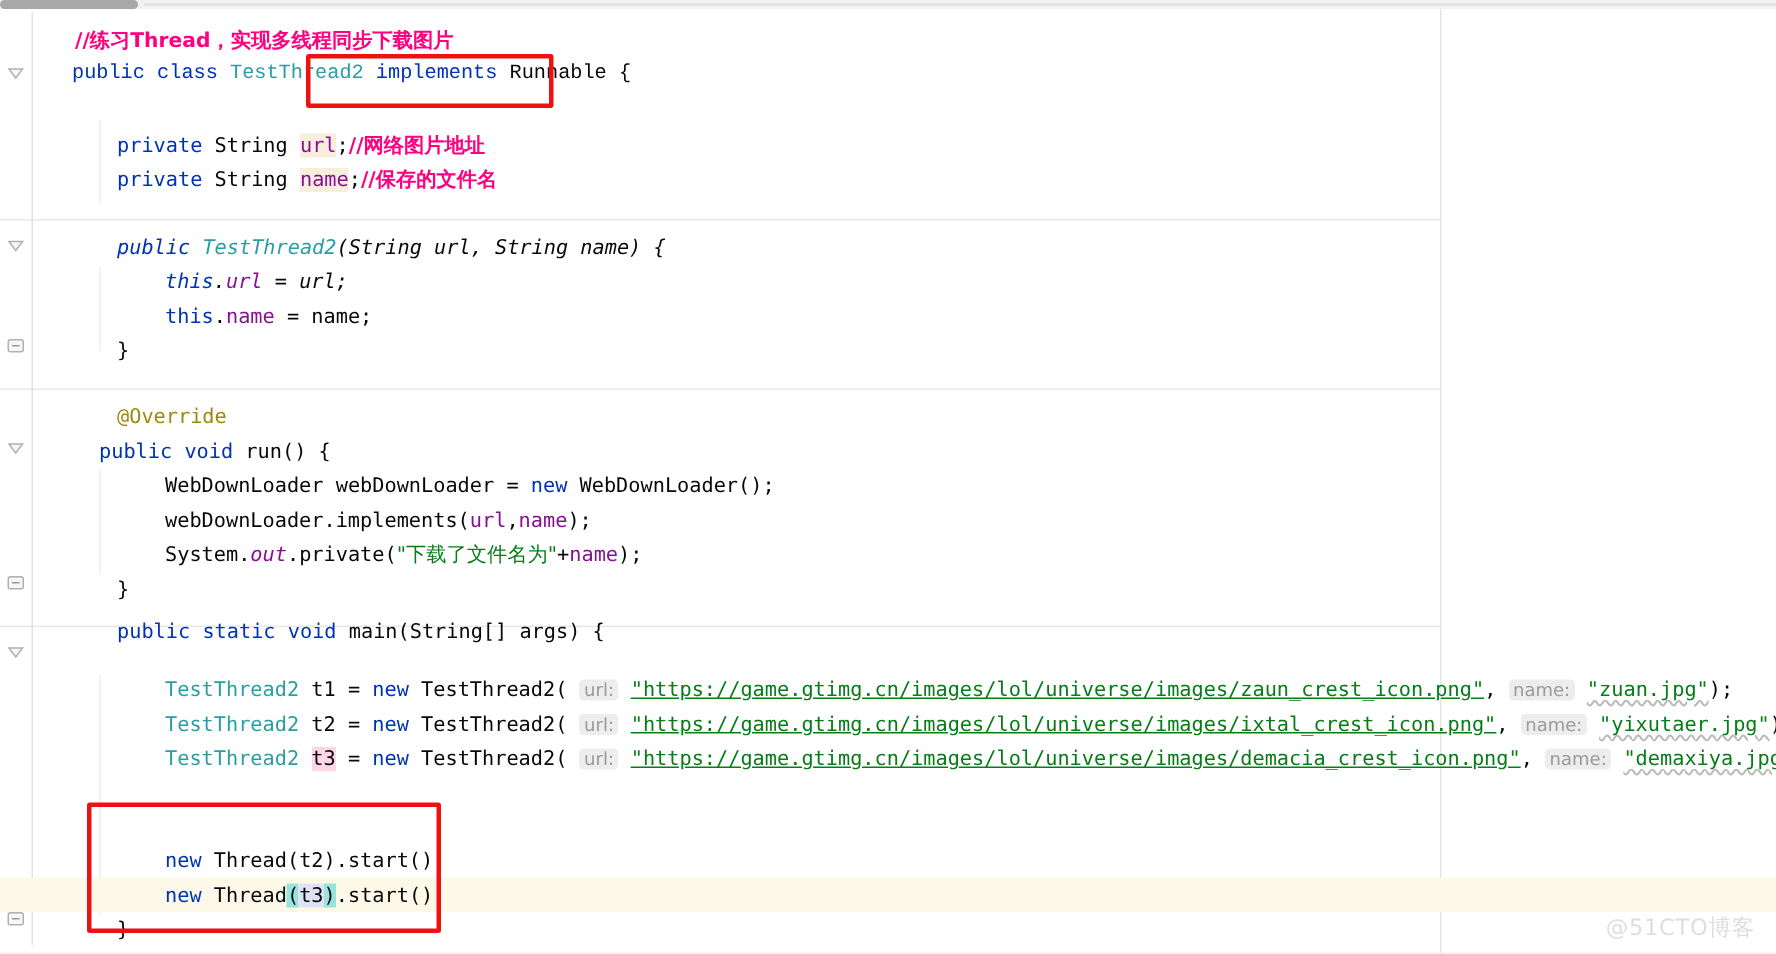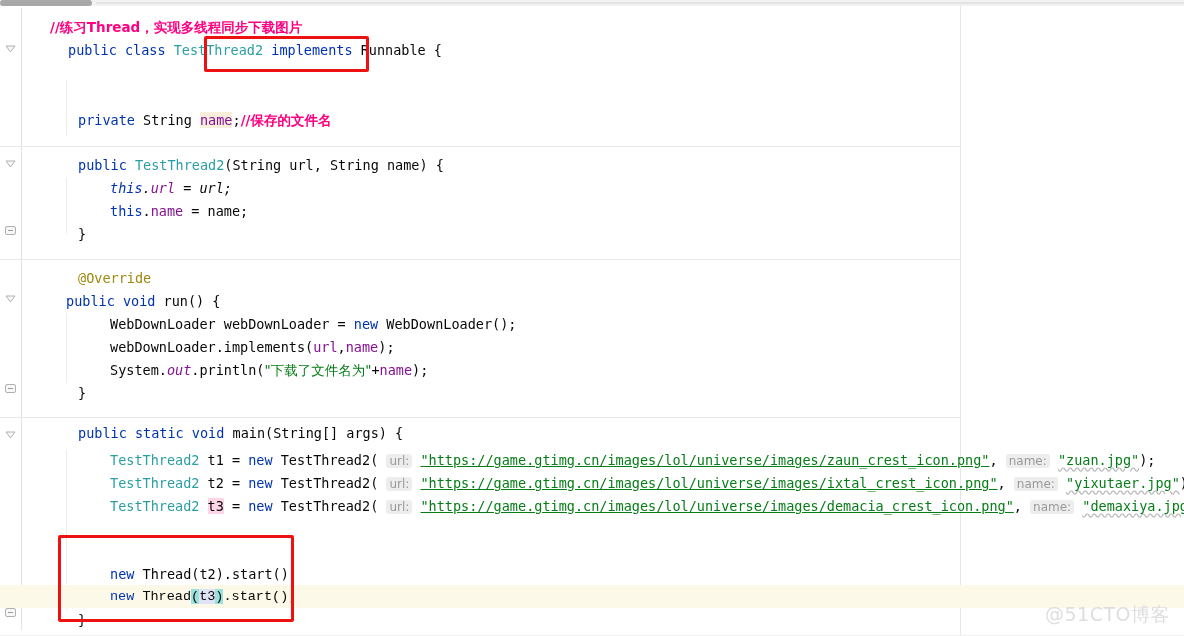--- a/index.html
+++ b/index.html
@@ -111,21 +111,21 @@
     position:absolute;
     border:3px solid #ee1111;
     border-radius:2px;
     background:transparent;
     pointer-events:none;
   }
   
   .watermark{
     position:absolute;right:14px;bottom:8px;
     color:#dedede;
-    font-size:19px;
+    font-size:15px;
     font-family:"DejaVu Sans","Liberation Sans",sans-serif;
     letter-spacing:0.5px;
   }
   .bottom-edge{
     position:absolute;left:0;bottom:0;width:1184px;height:1px;background:#f0f0f0;
   }
 </style>
 </head>
 <body>
 
@@ -189,29 +189,30 @@
   <div class="indent-guide" style="left:66px;top:450px;height:160px;"></div>
 
   <div class="cur-line" style="top:585px;"></div>
 
   <div class="code">
 
     
     <div class="ln" style="top:16px;left:10px;"><span class="cmt-cn">//练习Thread，实现多线程同步下载图片</span></div>
 
     
-    <div class="ln" style="top:39px;left:28px;"><span class="kw">public</span><span class="plain"> </span><span class="kw">class</span><span class="plain"> </span><span class="cls">TestThread2</span><span class="plain"> </span><span class="kw">implements</span><span class="plain"> </span><span class="plain">Runnable</span><span class="plain"> </span><span class="punc">{</span></div>
-
-    
+    <div class="ln" style="top:39px;left:8px;font-family:Liberation Mono, monospace;"><span class="kw">public</span><span class="plain"> </span><span class="kw">class</span><span class="plain"> </span><span class="cls">TestThread2</span><span class="plain"> </span><span class="kw">implements</span><span class="plain"> </span><span class="plain">Runnable</span><span class="plain"> </span><span class="punc">{</span></div>
+
+    
+    <div class="ln" style="top:86px;left:38px;"><span class="kw">private</span><span class="plain"> </span><span class="plain">String</span><span class="plain"> </span><span class="fld hl-field">url</span><span class="punc">;</span><span class="cmt-cn">//网络图片地址</span></div>
 
     
     <div class="ln" style="top:109px;left:38px;"><span class="kw">private</span><span class="plain"> </span><span class="plain">String</span><span class="plain"> </span><span class="fld hl-field">name</span><span class="punc">;</span><span class="cmt-cn">//保存的文件名</span></div>
 
     
-    <div class="ln" style="top:154px;left:38px;"><span class="kw">public</span><span class="plain"> </span><span class="cls">TestThread2</span><span class="plain">(String url, String name) {</span></div>
+    <div class="ln" style="top:154px;left:38px;font-style:italic;"><span class="kw">public</span><span class="plain"> </span><span class="cls">TestThread2</span><span class="plain">(String url, String name) {</span></div>
 
     
     <div class="ln" style="top:177px;left:70px;font-style:italic;"><span class="kw">this</span><span class="punc">.</span><span class="fld">url</span><span class="plain"> = url;</span></div>
 
     
     <div class="ln" style="top:200px;left:70px;"><span class="kw">this</span><span class="punc">.</span><span class="fld">name</span><span class="plain"> = name;</span></div>
 
     
     <div class="ln" style="top:223px;left:38px;"><span class="punc">}</span></div>
 
@@ -221,44 +222,44 @@
     
     <div class="ln" style="top:290px;left:26px;"><span class="kw">public</span><span class="plain"> </span><span class="kw">void</span><span class="plain"> </span><span class="plain">run() {</span></div>
 
     
     <div class="ln" style="top:313px;left:70px;"><span class="plain">WebDownLoader</span><span class="plain"> webDownLoader = </span><span class="kw">new</span><span class="plain"> WebDownLoader();</span></div>
 
     
     <div class="ln" style="top:336px;left:70px;"><span class="plain">webDownLoader.implements(</span><span class="fld">url</span><span class="punc">,</span><span class="fld">name</span><span class="plain">);</span></div>
 
     
-    <div class="ln" style="top:359px;left:70px;"><span class="plain">System.</span><span class="stat">out</span><span class="plain">.println(</span><span class="str-cn">"下载了文件名为"</span><span class="plain">+</span><span class="fld">name</span><span class="plain">);</span></div>
+    <div class="ln" style="top:359px;left:70px;"><span class="plain">System.</span><span class="stat">out</span><span class="plain">.private(</span><span class="str-cn">"下载了文件名为"</span><span class="plain">+</span><span class="fld">name</span><span class="plain">);</span></div>
 
     
     <div class="ln" style="top:382px;left:38px;"><span class="punc">}</span></div>
 
     
-    <div class="ln" style="top:422px;left:38px;text-align:center;"><span class="kw">public</span><span class="plain"> </span><span class="kw">static</span><span class="plain"> </span><span class="kw">void</span><span class="plain"> </span><span class="plain">main(String[] args) {</span></div>
+    <div class="ln" style="top:410px;left:38px;text-align:center;"><span class="kw">public</span><span class="plain"> </span><span class="kw">static</span><span class="plain"> </span><span class="kw">void</span><span class="plain"> </span><span class="plain">main(String[] args) {</span></div>
 
     
     <div class="ln" style="top:449px;left:70px;"><span class="cls">TestThread2</span><span class="plain"> </span><span class="plain">t1</span><span class="plain"> = </span><span class="kw">new</span><span class="plain"> TestThread2(</span><span class="plain"> </span><span class="hint">url:</span><span class="plain"> </span><span class="url-link">"https://game.gtimg.cn/images/lol/universe/images/zaun_crest_icon.png"</span><span class="plain">, </span><span class="hint">name:</span><span class="plain"> </span><span class="str typo">"zuan.jpg"</span><span class="plain">);</span></div>
 
     
     <div class="ln" style="top:472px;left:70px;"><span class="cls">TestThread2</span><span class="plain"> </span><span class="plain">t2</span><span class="plain"> = </span><span class="kw">new</span><span class="plain"> TestThread2(</span><span class="plain"> </span><span class="hint">url:</span><span class="plain"> </span><span class="url-link">"https://game.gtimg.cn/images/lol/universe/images/ixtal_crest_icon.png"</span><span class="plain">, </span><span class="hint">name:</span><span class="plain"> </span><span class="str typo">"yixutaer.jpg"</span><span class="plain">);</span></div>
 
     
     <div class="ln" style="top:495px;left:70px;"><span class="cls">TestThread2</span><span class="plain"> </span><span class="plain hl-ident">t3</span><span class="plain"> = </span><span class="kw">new</span><span class="plain"> TestThread2(</span><span class="plain"> </span><span class="hint">url:</span><span class="plain"> </span><span class="url-link">"https://game.gtimg.cn/images/lol/universe/images/demacia_crest_icon.png"</span><span class="plain">, </span><span class="hint">name:</span><span class="plain"> </span><span class="str typo">"demaxiya.jpg"</span><span class="plain">);</span></div>
 
     
 
     
     <div class="ln" style="top:563px;left:70px;"><span class="kw">new</span><span class="plain"> Thread(</span><span class="plain">t2</span><span class="plain">).start();</span></div>
 
     
-    <div class="ln" style="top:586px;left:70px;font-family:Liberation Mono, monospace;"><span class="kw">new</span><span class="plain"> Thread</span><span class="punc hl-brace">(</span><span class="plain hl-sel">t3</span><span class="punc hl-brace">)</span><span class="plain">.start();</span></div>
+    <div class="ln" style="top:586px;left:70px;"><span class="kw">new</span><span class="plain"> Thread</span><span class="punc hl-brace">(</span><span class="plain hl-sel">t3</span><span class="punc hl-brace">)</span><span class="plain">.start();</span></div>
 
     
     <div class="ln" style="top:609px;left:38px;"><span class="punc">}</span></div>
 
   </div>
 
   <div class="redbox" style="left:204px;top:36px;width:159px;height:30px;"></div>
   <div class="redbox" style="left:58px;top:535px;width:230px;height:81px;"></div>
 
   <div class="watermark">@51CTO博客</div>

